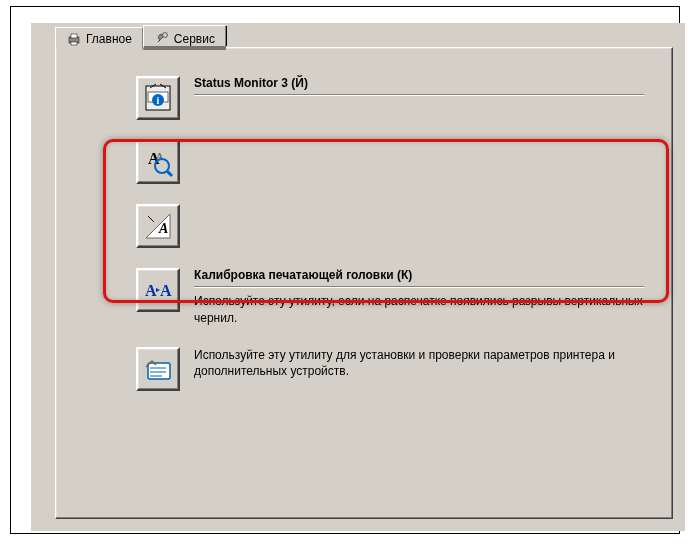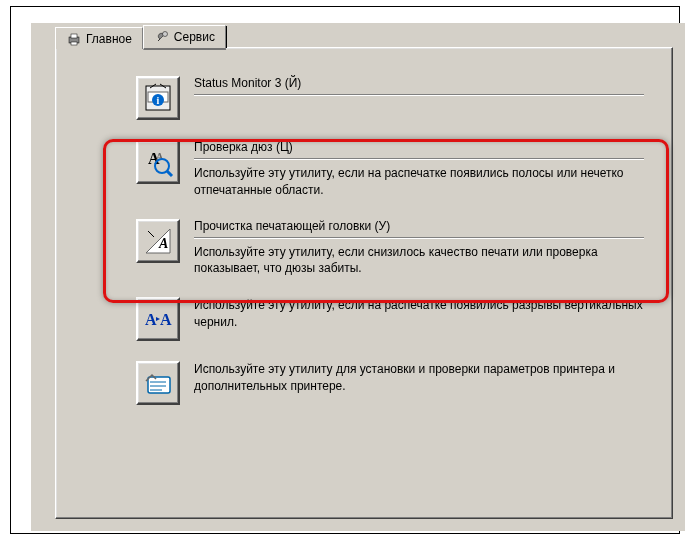--- a/index.html
+++ b/index.html
@@ -61,22 +61,23 @@
     right: -1px;
     top: 0;
     bottom: 0;
     width: 1px;
     background: #000;
     transform: translateX(1px);
   }
   .tab.active {
     height: 25px;
     z-index: 4;
-    border-bottom: 2px solid #737373;
+    border-bottom: 4px solid #737373;
     margin-bottom: -1px;
+    align-items: flex-end;
   }
   .tab .tab-icon {
     width: 16px;
     height: 16px;
     display: inline-flex;
     align-items: center;
     justify-content: center;
   }
   .tab-body {
     position: absolute;
@@ -117,20 +118,21 @@
   }
   .util-text {
     flex: 1;
   }
   .util-title {
     font-size: 12px;
     padding-bottom: 4px;
     border-bottom: 1px solid #808080;
     box-shadow: 0 1px 0 #fff;
     margin-bottom: 6px;
+    font-weight: bold;
   }
   .util-desc {
     font-size: 12px;
     line-height: 1.4;
   }
   .highlight {
     position: absolute;
     left: 92px;
     top: 132px;
     width: 566px;
@@ -195,71 +197,64 @@
           <div class="util-btn">
             <span>
               <svg width="32" height="32">
                   <text x="6" y="18" font-size="16" font-weight="bold" font-family="serif">A</text>
                   <text x="14" y="14" font-size="10" font-weight="bold" font-family="serif" fill="#666">A</text>
                   <circle cx="20" cy="20" r="7" fill="none" stroke="#0066cc" stroke-width="2"></circle>
                   <line x1="25" y1="25" x2="30" y2="30" stroke="#0066cc" stroke-width="3"></line>
                 </svg>
             </span>
           </div>
-          <div class="util-text">
-            <div class="util-title">Проверка дюз (Ц)</div>
-            <div class="util-desc">Используйте эту утилиту, если на распечатке появились полосы или нечетко отпечатанные области.</div>
-          </div>
         </div>
 
         <div class="util-row">
           <div class="util-btn">
             <span>
               <svg width="32" height="32">
                   <polygon points="4,28 28,28 28,4" fill="#fff" stroke="#666"></polygon>
                   <text x="17" y="23" font-size="14" font-weight="bold" font-family="serif" font-style="italic">A</text>
                   <path d="M6 6 L12 12" stroke="#000" stroke-width="1"></path>
                 </svg>
             </span>
           </div>
-          <div class="util-text">
-            <div class="util-title">Прочистка печатающей головки (У)</div>
-            <div class="util-desc">Используйте эту утилиту, если снизилось качество печати или проверка показывает, что дюзы забиты.</div>
-          </div>
         </div>
 
         <div class="util-row">
           <div class="util-btn">
             <span>
               <svg width="32" height="32">
                   <text x="3" y="22" font-size="16" font-weight="bold" font-family="serif" fill="#0033aa">A</text>
                   <text x="18" y="22" font-size="16" font-weight="bold" font-family="serif" fill="#0033aa">A</text>
                   <polygon points="14,14 18,16 14,18" fill="#0033aa"></polygon>
                 </svg>
             </span>
           </div>
           <div class="util-text">
+            <div class="util-title">Калибровка печатающей головки (К)</div>
             <div class="util-desc">Используйте эту утилиту, если на распечатке появились разрывы вертикальных чернил.</div>
           </div>
         </div>
 
         <div class="util-row">
           <div class="util-btn">
             <span>
               <svg width="32" height="32">
                   <rect x="6" y="10" width="22" height="16" rx="2" fill="#fff" stroke="#0066aa" stroke-width="1.5"></rect>
                   <line x1="8" y1="15" x2="24" y2="15" stroke="#0066aa"></line>
                   <line x1="8" y1="19" x2="24" y2="19" stroke="#0066aa"></line>
                   <line x1="8" y1="23" x2="20" y2="23" stroke="#0066aa"></line>
                   <path d="M4 14 L10 8 L14 12" fill="none" stroke="#666" stroke-width="1.5"></path>
                 </svg>
             </span>
           </div>
           <div class="util-text">
-            <div class="util-desc">Используйте эту утилиту для установки и проверки параметров принтера и дополнительных принтере.</div>
+            <div class="util-desc">Используйте эту утилиту для установки и проверки параметров принтера и дополнительных устройств.</div>
           </div>
         </div>
 
       </div>
     </div>
 
   </div>
 
   <div class="highlight"></div>
 </div>

